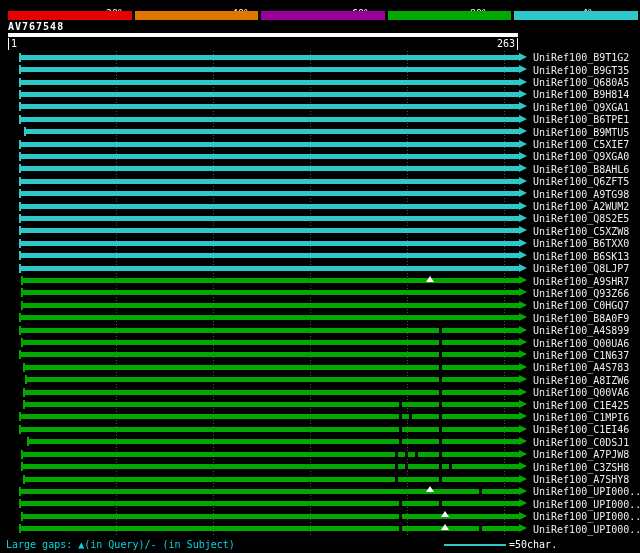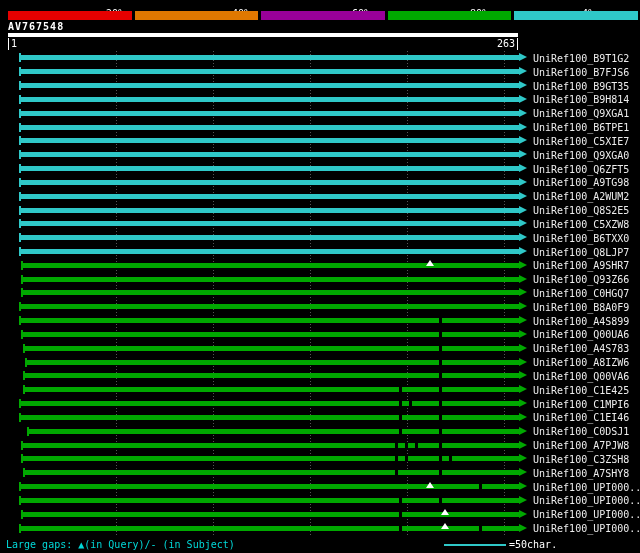--- a/index.html
+++ b/index.html
@@ -73,55 +73,63 @@
           <div class="arrow" style="border-left-color: rgb(47, 200, 200);"></div>
         </div>
         <div class="row-label">UniRef100_B9T1G2</div>
       </div>
       <div class="row">
         <div class="bar-link" style="left: 0px; width: 508px;">
           <div class="tick" style="background: rgb(47, 200, 200);"></div>
           <div class="bar" style="background: rgb(47, 200, 200);"></div>
           <div class="arrow" style="border-left-color: rgb(47, 200, 200);"></div>
         </div>
-        <div class="row-label">UniRef100_B7FJS6</div>
-      </div>
-      <div class="row">
-        <div class="bar-link" style="left: 0px; width: 508px;">
-          <div class="tick" style="background: rgb(47, 200, 200);"></div>
-          <div class="bar" style="background: rgb(47, 200, 200);"></div>
-          <div class="arrow" style="border-left-color: rgb(47, 200, 200);"></div>
-        </div>
         <div class="row-label">UniRef100_B9GT35</div>
       </div>
       <div class="row">
         <div class="bar-link" style="left: 0px; width: 508px;">
           <div class="tick" style="background: rgb(47, 200, 200);"></div>
           <div class="bar" style="background: rgb(47, 200, 200);"></div>
           <div class="arrow" style="border-left-color: rgb(47, 200, 200);"></div>
         </div>
+        <div class="row-label">UniRef100_Q680A5</div>
+      </div>
+      <div class="row">
+        <div class="bar-link" style="left: 0px; width: 508px;">
+          <div class="tick" style="background: rgb(47, 200, 200);"></div>
+          <div class="bar" style="background: rgb(47, 200, 200);"></div>
+          <div class="arrow" style="border-left-color: rgb(47, 200, 200);"></div>
+        </div>
         <div class="row-label">UniRef100_B9H814</div>
       </div>
       <div class="row">
         <div class="bar-link" style="left: 0px; width: 508px;">
           <div class="tick" style="background: rgb(47, 200, 200);"></div>
           <div class="bar" style="background: rgb(47, 200, 200);"></div>
           <div class="arrow" style="border-left-color: rgb(47, 200, 200);"></div>
         </div>
         <div class="row-label">UniRef100_Q9XGA1</div>
       </div>
       <div class="row">
         <div class="bar-link" style="left: 0px; width: 508px;">
           <div class="tick" style="background: rgb(47, 200, 200);"></div>
           <div class="bar" style="background: rgb(47, 200, 200);"></div>
           <div class="arrow" style="border-left-color: rgb(47, 200, 200);"></div>
         </div>
         <div class="row-label">UniRef100_B6TPE1</div>
       </div>
       <div class="row">
+        <div class="bar-link" style="left: 5px; width: 503px;">
+          <div class="tick" style="background: rgb(47, 200, 200);"></div>
+          <div class="bar" style="background: rgb(47, 200, 200);"></div>
+          <div class="arrow" style="border-left-color: rgb(47, 200, 200);"></div>
+        </div>
+        <div class="row-label">UniRef100_B9MTU5</div>
+      </div>
+      <div class="row">
         <div class="bar-link" style="left: 0px; width: 508px;">
           <div class="tick" style="background: rgb(47, 200, 200);"></div>
           <div class="bar" style="background: rgb(47, 200, 200);"></div>
           <div class="arrow" style="border-left-color: rgb(47, 200, 200);"></div>
         </div>
         <div class="row-label">UniRef100_C5XIE7</div>
       </div>
       <div class="row">
         <div class="bar-link" style="left: 0px; width: 508px;">
           <div class="tick" style="background: rgb(47, 200, 200);"></div>
@@ -129,20 +137,28 @@
           <div class="arrow" style="border-left-color: rgb(47, 200, 200);"></div>
         </div>
         <div class="row-label">UniRef100_Q9XGA0</div>
       </div>
       <div class="row">
         <div class="bar-link" style="left: 0px; width: 508px;">
           <div class="tick" style="background: rgb(47, 200, 200);"></div>
           <div class="bar" style="background: rgb(47, 200, 200);"></div>
           <div class="arrow" style="border-left-color: rgb(47, 200, 200);"></div>
         </div>
+        <div class="row-label">UniRef100_B8AHL6</div>
+      </div>
+      <div class="row">
+        <div class="bar-link" style="left: 0px; width: 508px;">
+          <div class="tick" style="background: rgb(47, 200, 200);"></div>
+          <div class="bar" style="background: rgb(47, 200, 200);"></div>
+          <div class="arrow" style="border-left-color: rgb(47, 200, 200);"></div>
+        </div>
         <div class="row-label">UniRef100_Q6ZFT5</div>
       </div>
       <div class="row">
         <div class="bar-link" style="left: 0px; width: 508px;">
           <div class="tick" style="background: rgb(47, 200, 200);"></div>
           <div class="bar" style="background: rgb(47, 200, 200);"></div>
           <div class="arrow" style="border-left-color: rgb(47, 200, 200);"></div>
         </div>
         <div class="row-label">UniRef100_A9TG98</div>
       </div>
@@ -177,20 +193,28 @@
           <div class="arrow" style="border-left-color: rgb(47, 200, 200);"></div>
         </div>
         <div class="row-label">UniRef100_B6TXX0</div>
       </div>
       <div class="row">
         <div class="bar-link" style="left: 0px; width: 508px;">
           <div class="tick" style="background: rgb(47, 200, 200);"></div>
           <div class="bar" style="background: rgb(47, 200, 200);"></div>
           <div class="arrow" style="border-left-color: rgb(47, 200, 200);"></div>
         </div>
+        <div class="row-label">UniRef100_B6SK13</div>
+      </div>
+      <div class="row">
+        <div class="bar-link" style="left: 0px; width: 508px;">
+          <div class="tick" style="background: rgb(47, 200, 200);"></div>
+          <div class="bar" style="background: rgb(47, 200, 200);"></div>
+          <div class="arrow" style="border-left-color: rgb(47, 200, 200);"></div>
+        </div>
         <div class="row-label">UniRef100_Q8LJP7</div>
       </div>
       <div class="row">
         <div class="bar-link" style="left: 2px; width: 506px;">
           <div class="tick" style="background: rgb(0, 168, 0);"></div>
           <div class="bar" style="background: rgb(0, 168, 0);"></div>
           <div class="arrow" style="border-left-color: rgb(0, 168, 0);"></div>
           <div class="mk-q" style="left: 405px;"></div>
         </div>
         <div class="row-label">UniRef100_A9SHR7</div>
@@ -229,20 +253,29 @@
         <div class="row-label">UniRef100_A4S899</div>
       </div>
       <div class="row">
         <div class="bar-link" style="left: 2px; width: 506px;">
           <div class="tick" style="background: rgb(0, 168, 0);"></div>
           <div class="bar" style="background: rgb(0, 168, 0);"></div>
           <div class="arrow" style="border-left-color: rgb(0, 168, 0);"></div>
           <div class="mk-s" style="left: 418px;"></div>
         </div>
         <div class="row-label">UniRef100_Q00UA6</div>
+      </div>
+      <div class="row">
+        <div class="bar-link" style="left: 0px; width: 508px;">
+          <div class="tick" style="background: rgb(0, 168, 0);"></div>
+          <div class="bar" style="background: rgb(0, 168, 0);"></div>
+          <div class="arrow" style="border-left-color: rgb(0, 168, 0);"></div>
+          <div class="mk-s" style="left: 420px;"></div>
+        </div>
+        <div class="row-label">UniRef100_C1N637</div>
       </div>
       <div class="row">
         <div class="bar-link" style="left: 4px; width: 504px;">
           <div class="tick" style="background: rgb(0, 168, 0);"></div>
           <div class="bar" style="background: rgb(0, 168, 0);"></div>
           <div class="arrow" style="border-left-color: rgb(0, 168, 0);"></div>
           <div class="mk-s" style="left: 416px;"></div>
         </div>
         <div class="row-label">UniRef100_A4S783</div>
       </div>

